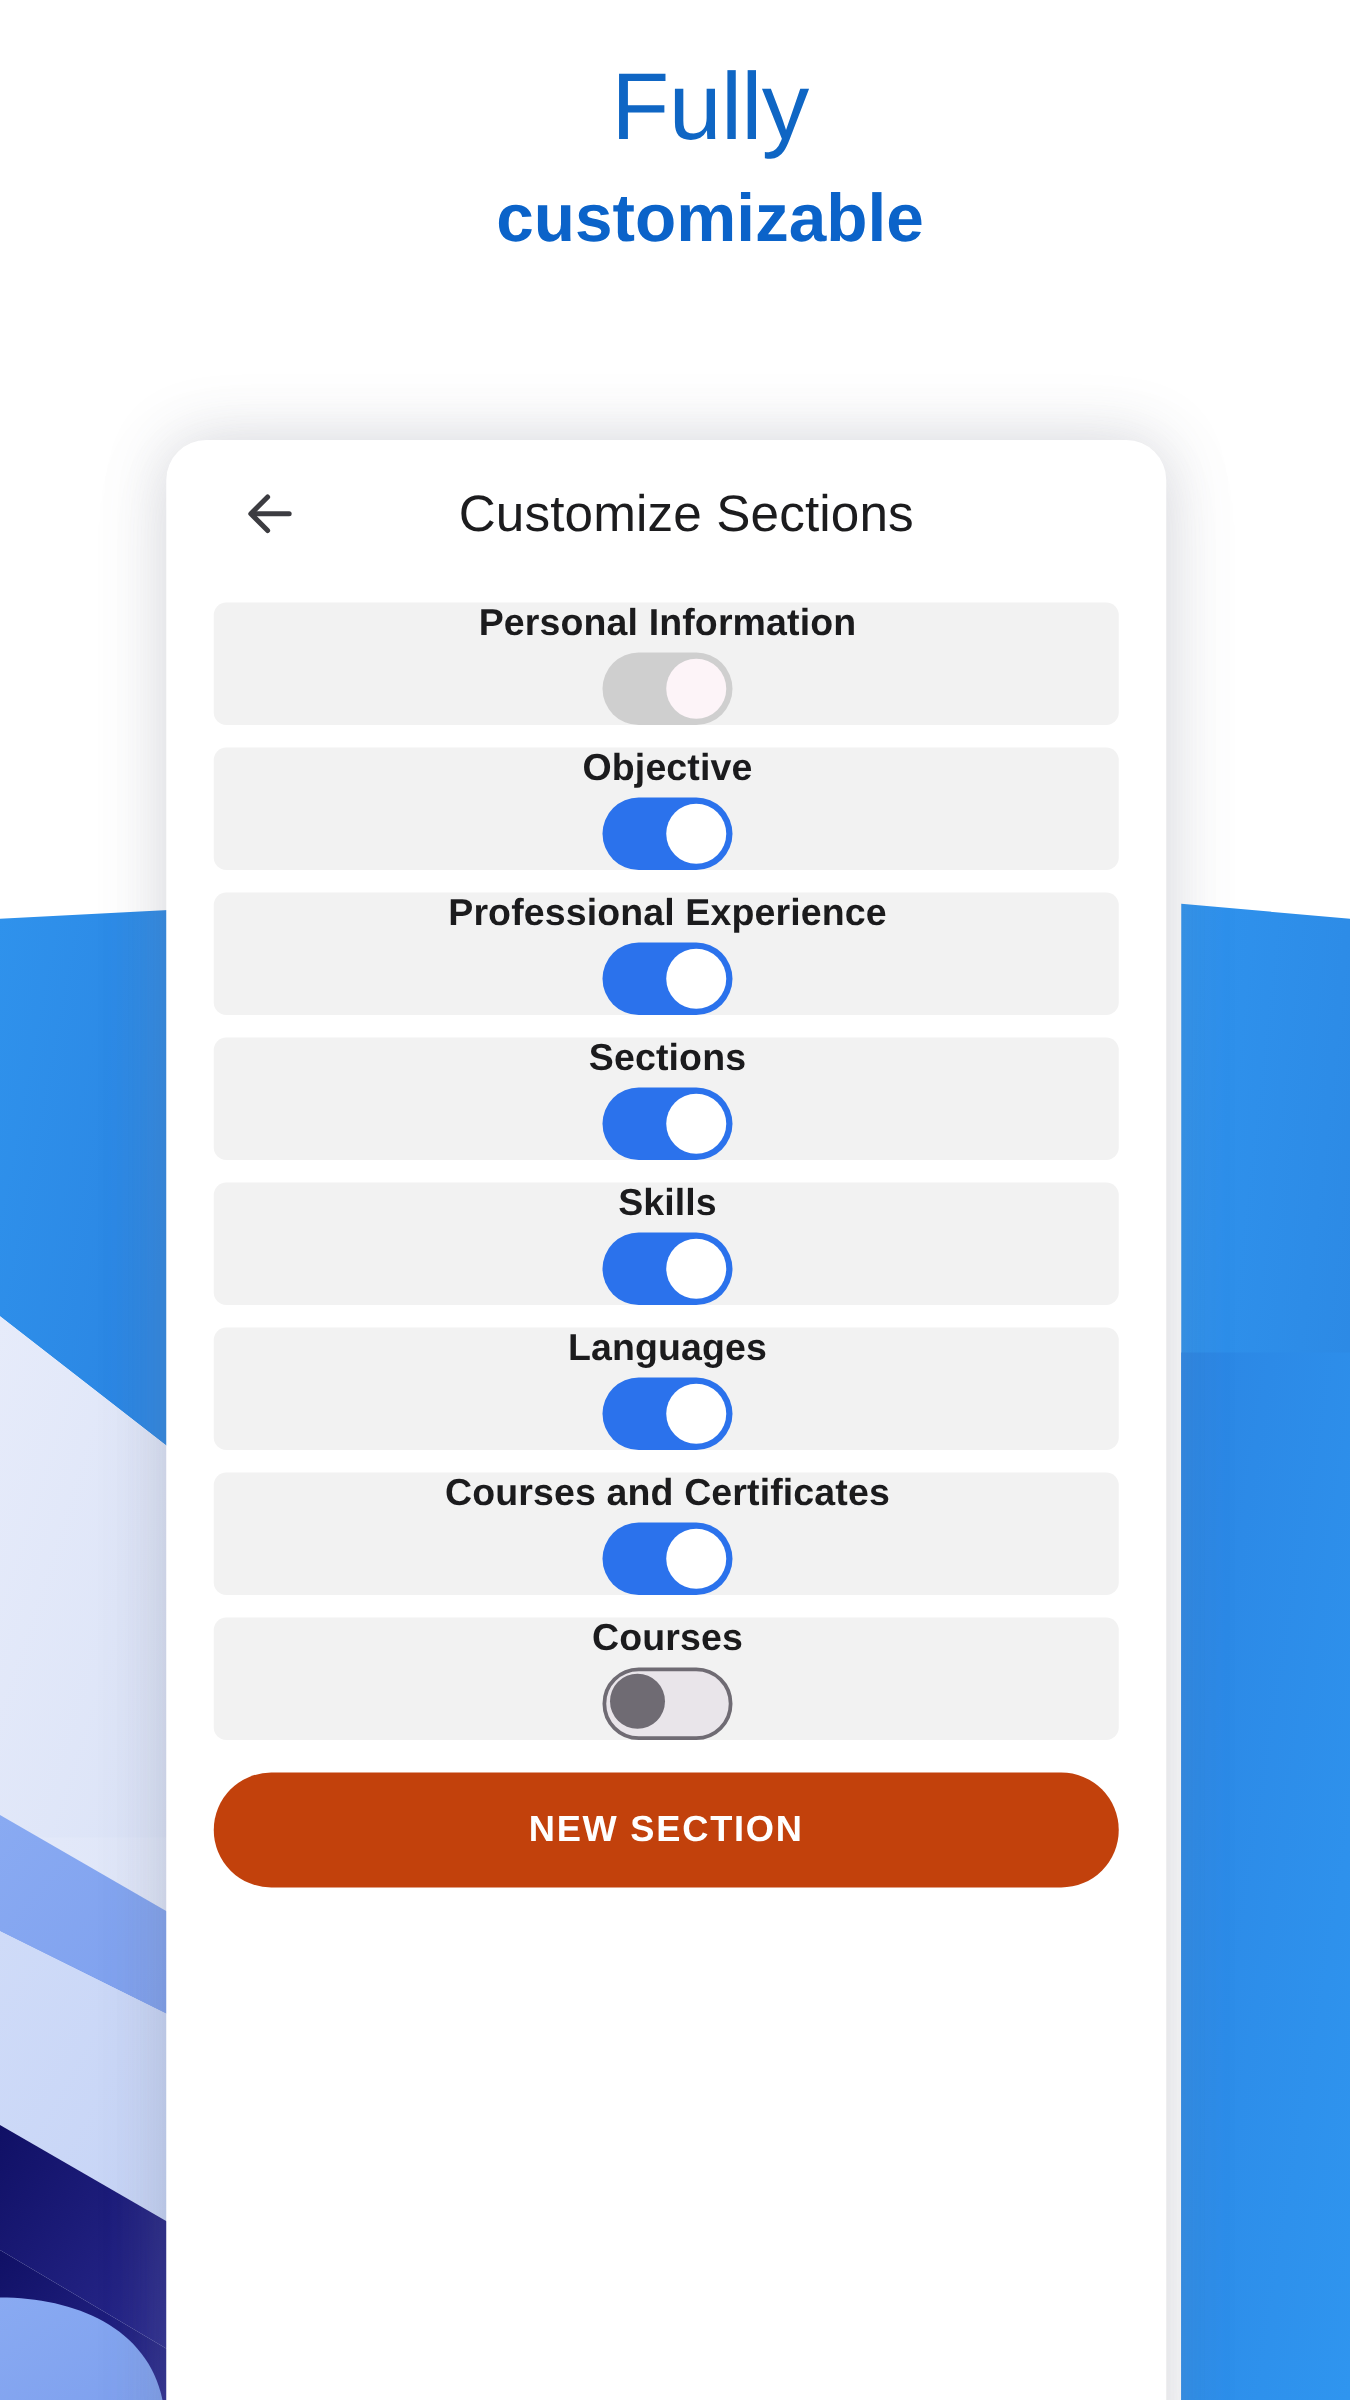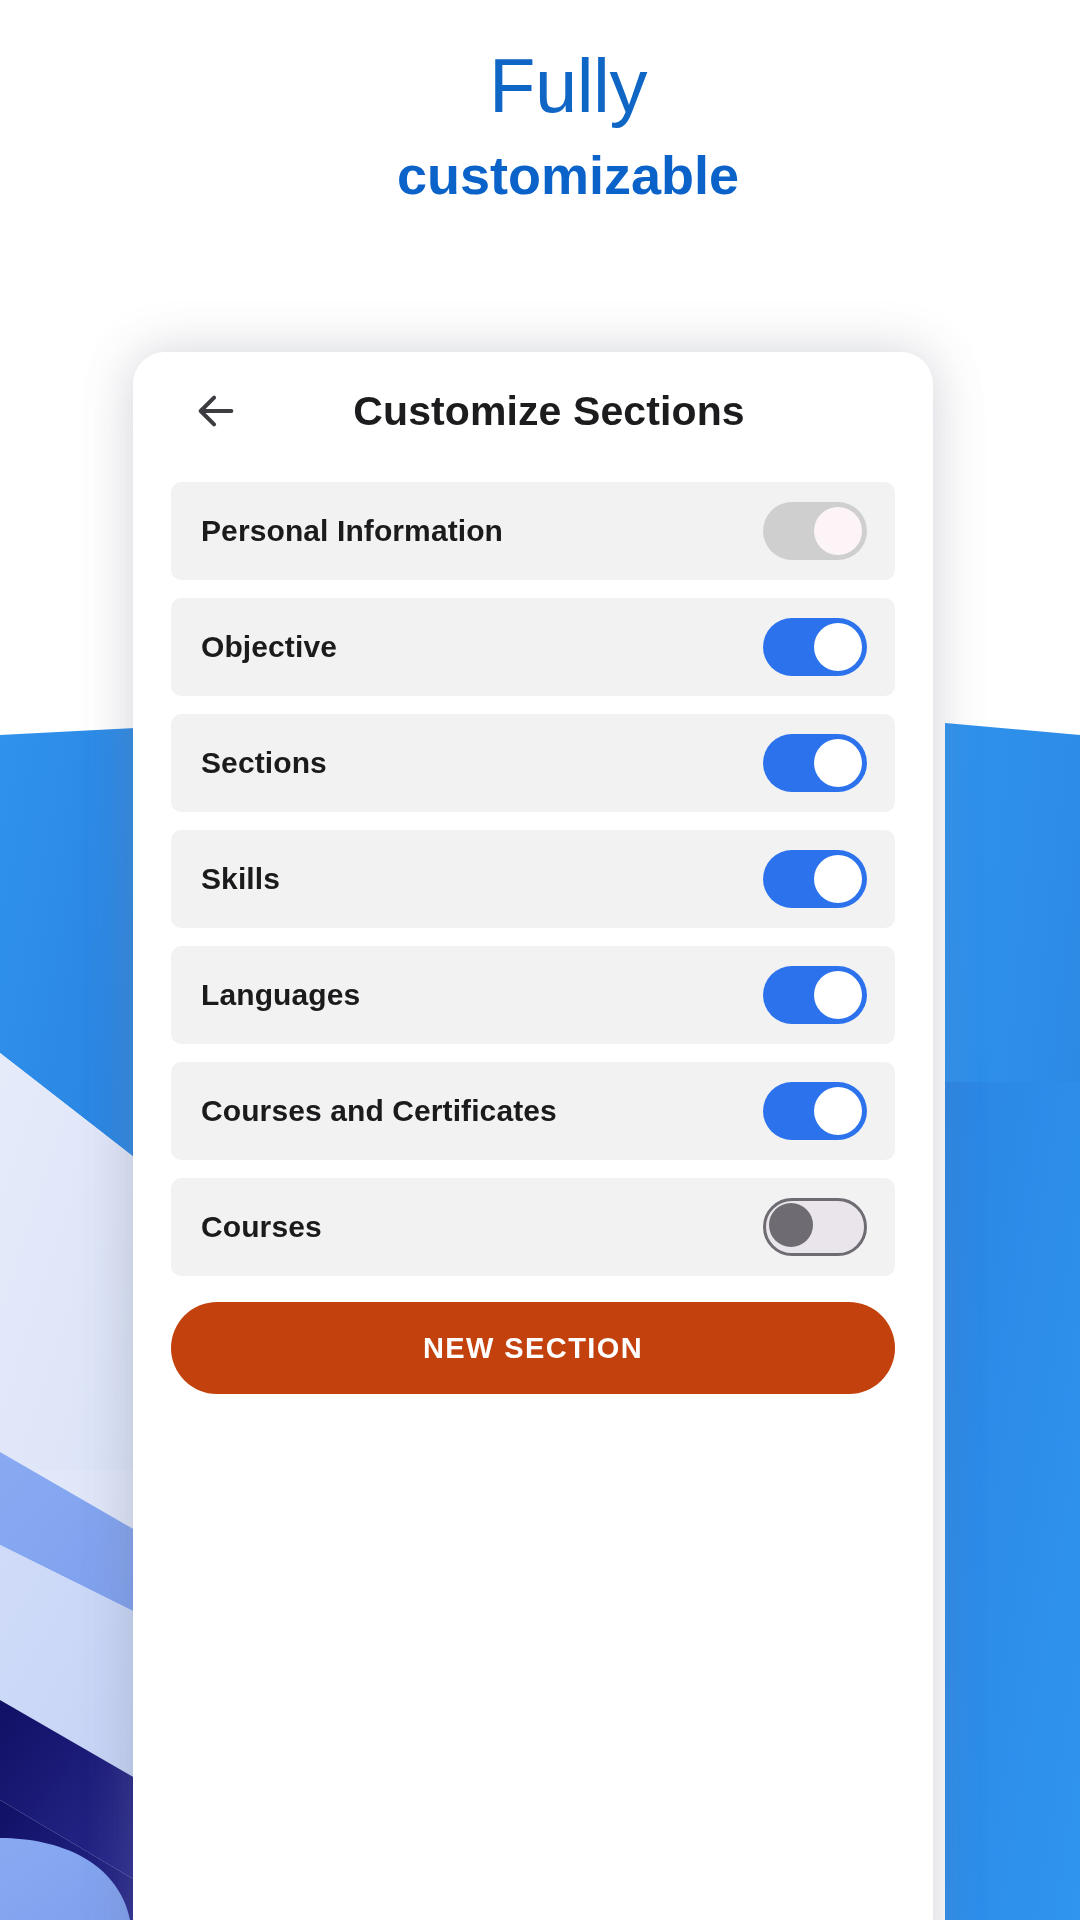--- a/index.html
+++ b/index.html
@@ -68,38 +68,39 @@
   .back-btn {
     width:54px; height:54px;
     display:flex; align-items:center; justify-content:center;
     flex:0 0 auto;
   }
   .back-btn svg { display:block; }
   .appbar-title {
     flex:1 1 auto;
     text-align:center;
     font-size:41px;
-    font-weight:700;
+    font-weight:400;
     color:#1c1c1e;
     letter-spacing:0.1px;
     padding-right:78px;
   }
 
   .list { padding:12px 38px 0 38px; }
 
   .row {
     position:relative;
     height:98px;
     margin-bottom:18px;
     background:#f2f2f2;
     border-radius:10px;
     display:flex;
     align-items:center;
     justify-content:space-between;
     padding:0 28px 0 30px;
+    flex-direction:column;
   }
   .row-label {
     font-size:30px;
     font-weight:700;
     color:#1b1b1d;
     letter-spacing:0.1px;
   }
 
   
   .toggle {
@@ -245,20 +246,26 @@
         </span>
       </div>
 
       <div class="row">
         <span class="row-label">Objective</span>
         <span class="toggle on">
           <span class="knob"></span>
         </span>
       </div>
 
+      <div class="row">
+        <span class="row-label">Professional Experience</span>
+        <span class="toggle on">
+          <span class="knob"></span>
+        </span>
+      </div>
 
       <div class="row">
         <span class="row-label">Sections</span>
         <span class="toggle on">
           <span class="knob"></span>
         </span>
       </div>
 
       <div class="row">
         <span class="row-label">Skills</span>

